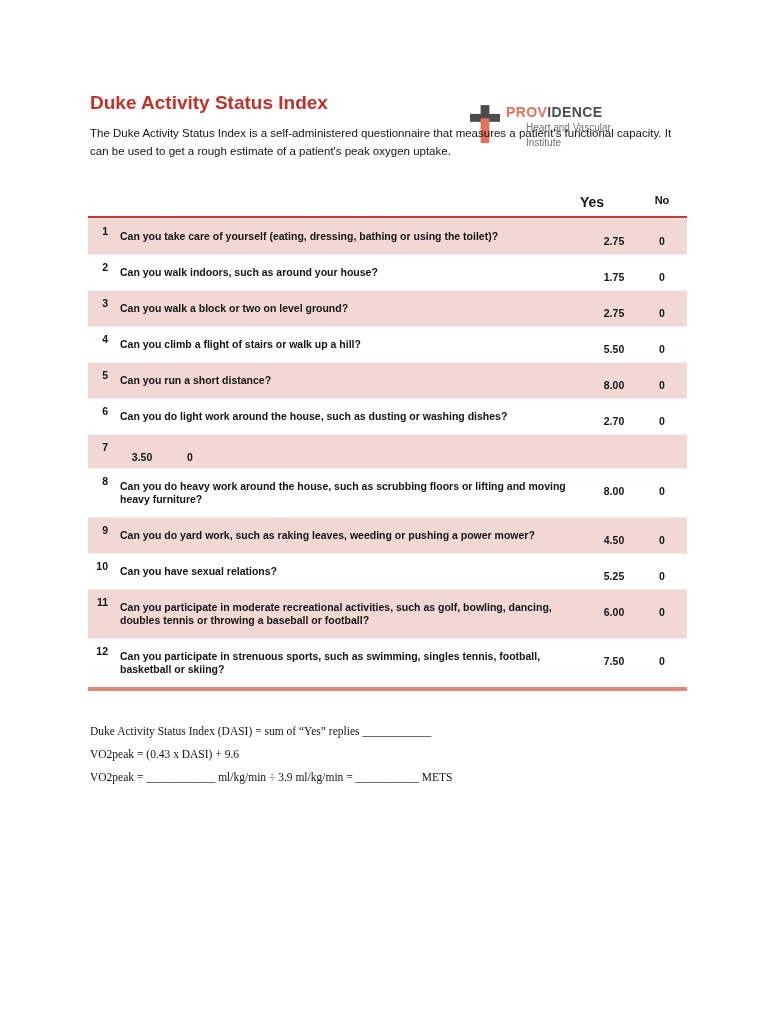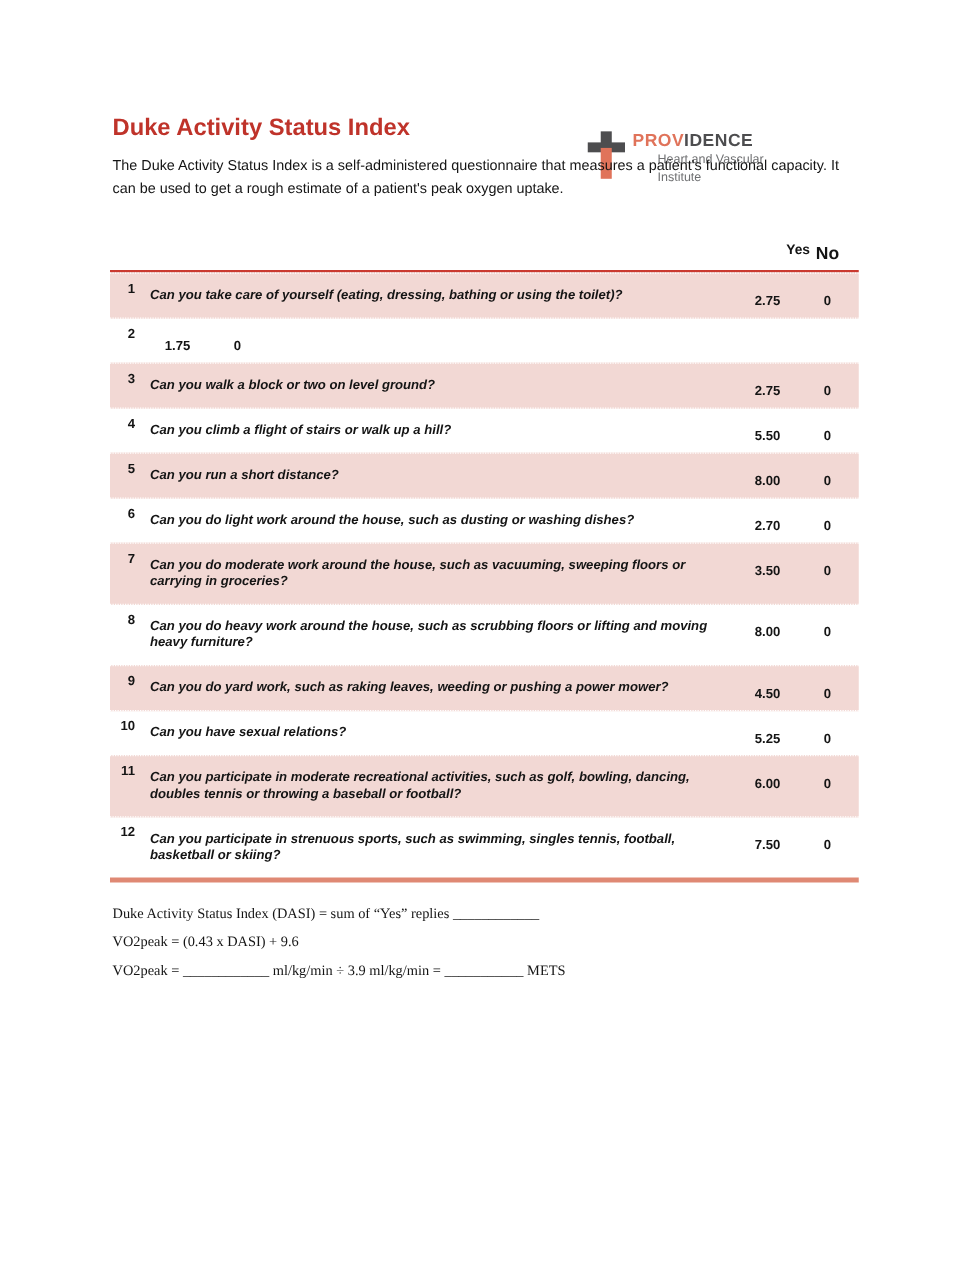--- a/index.html
+++ b/index.html
@@ -16,32 +16,32 @@
   .logo-cross{display:block;margin-right:6px;}
   .logo-text{display:flex;flex-direction:column;}
   .brand-line{font-size:14px;font-weight:bold;letter-spacing:0.4px;line-height:16px;}
   .brand-primary{color:#e0735a;}
   .brand-secondary{color:#4d4d4f;}
   .brand-sub{font-size:10px;color:#6f7072;line-height:12.5px;margin-top:2px;padding-left:20px;}
   
   .doc-title{position:absolute;left:90px;top:92px;font-size:19px;font-weight:bold;color:#bf332a;}
   .intro{position:absolute;left:90px;top:124px;width:582px;font-size:11.5px;line-height:1.6;color:#141414;}
   
-  .col-head-yes{position:absolute;left:580px;top:194px;width:68px;text-align:right;font-size:11px;font-weight:bold;}
-  .col-head-no{position:absolute;left:648px;top:194px;width:28px;text-align:center;font-size:14px;font-weight:bold;}
+  .col-head-yes{position:absolute;left:580px;top:194px;width:68px;text-align:left;font-size:14px;font-weight:bold;}
+  .col-head-no{position:absolute;left:648px;top:194px;width:28px;text-align:center;font-size:11px;font-weight:bold;}
   
   .dasi-table{
     position:absolute;left:88px;top:216px;width:599px;
     border-top:2px solid #ca392f;
     border-bottom:4px solid #df8974;
   }
   .row{display:flex;min-height:35px;box-sizing:border-box;align-items:stretch;}
   .row.shaded{background:#f2d8d4;border-top:1px dotted #ffffff;border-bottom:1px dotted #ffffff;}
   .num{width:20px;flex:none;text-align:right;font-size:10.5px;font-weight:bold;padding-top:6px;}
-  .qwrap{flex:1;display:flex;align-items:flex-end;font-style:italic;}
+  .qwrap{flex:1;display:flex;align-items:flex-end;}
   .q{font-size:10.5px;font-weight:bold;line-height:13px;padding:11px 10px 11px 12px;}
   .val{flex:none;text-align:center;font-size:10.5px;font-weight:bold;padding-top:16px;}
   .val.yes{width:68px;}
   .val.no{width:28px;}
   .right-pad{flex:none;width:11px;}
   
   .footer{position:absolute;left:90px;top:724px;font-size:11.5px;color:#141414;font-family:Liberation Serif, serif;}
   .footer div{margin-bottom:9px;line-height:14px;}
 </style>
 </head>
@@ -77,20 +77,23 @@
       <span class="qwrap">
           <span class="q">Can you take care of yourself (eating, dressing, bathing or using the toilet)?</span>
         </span>
       <span class="val yes">2.75</span>
       <span class="val no">0</span>
       <span class="right-pad"></span>
     </div>
 
     <div class="row">
       <span class="num">2</span>
+      <span class="qwrap">
+          <span class="q">Can you walk indoors, such as around your house?</span>
+        </span>
       <span class="val yes">1.75</span>
       <span class="val no">0</span>
       <span class="right-pad"></span>
     </div>
 
     <div class="row shaded">
       <span class="num">3</span>
       <span class="qwrap">
           <span class="q">Can you walk a block or two on level ground?</span>
         </span>
@@ -124,23 +127,20 @@
       <span class="qwrap">
           <span class="q">Can you do light work around the house, such as dusting or washing dishes?</span>
         </span>
       <span class="val yes">2.70</span>
       <span class="val no">0</span>
       <span class="right-pad"></span>
     </div>
 
     <div class="row shaded">
       <span class="num">7</span>
-      <span class="qwrap">
-          <span class="q">Can you do moderate work around the house, such as vacuuming, sweeping floors or carrying in groceries?</span>
-        </span>
       <span class="val yes">3.50</span>
       <span class="val no">0</span>
       <span class="right-pad"></span>
     </div>
 
     <div class="row">
       <span class="num">8</span>
       <span class="qwrap">
           <span class="q">Can you do heavy work around the house, such as scrubbing floors or lifting and moving heavy furniture?</span>
         </span>

